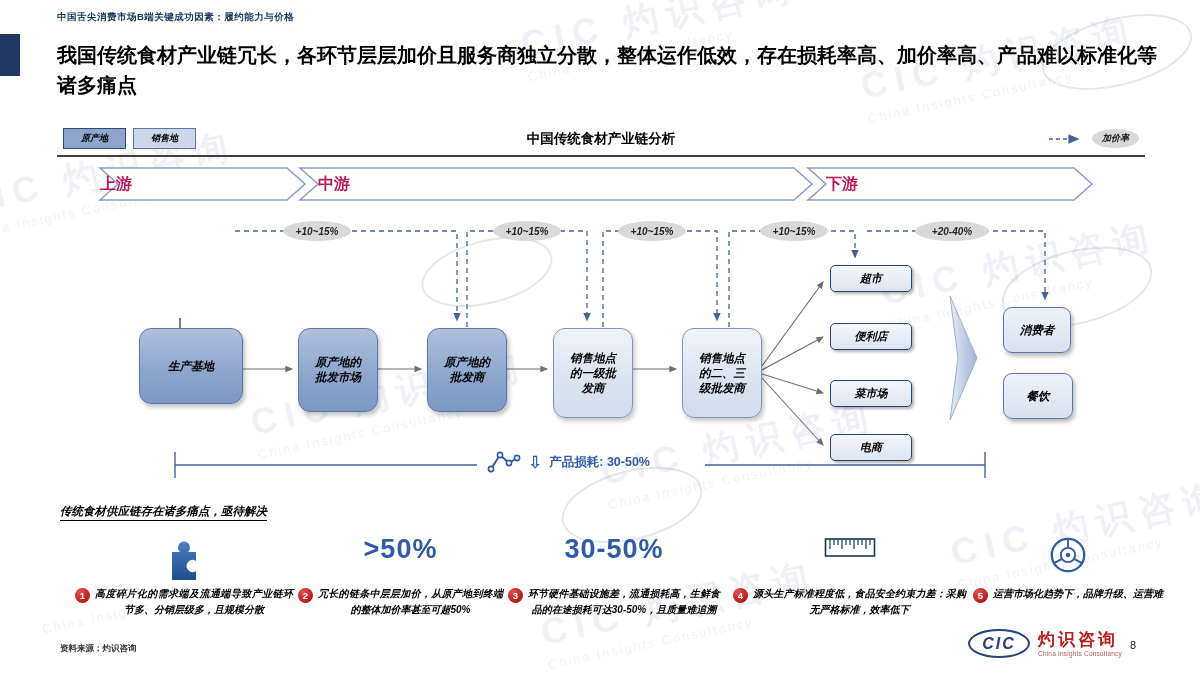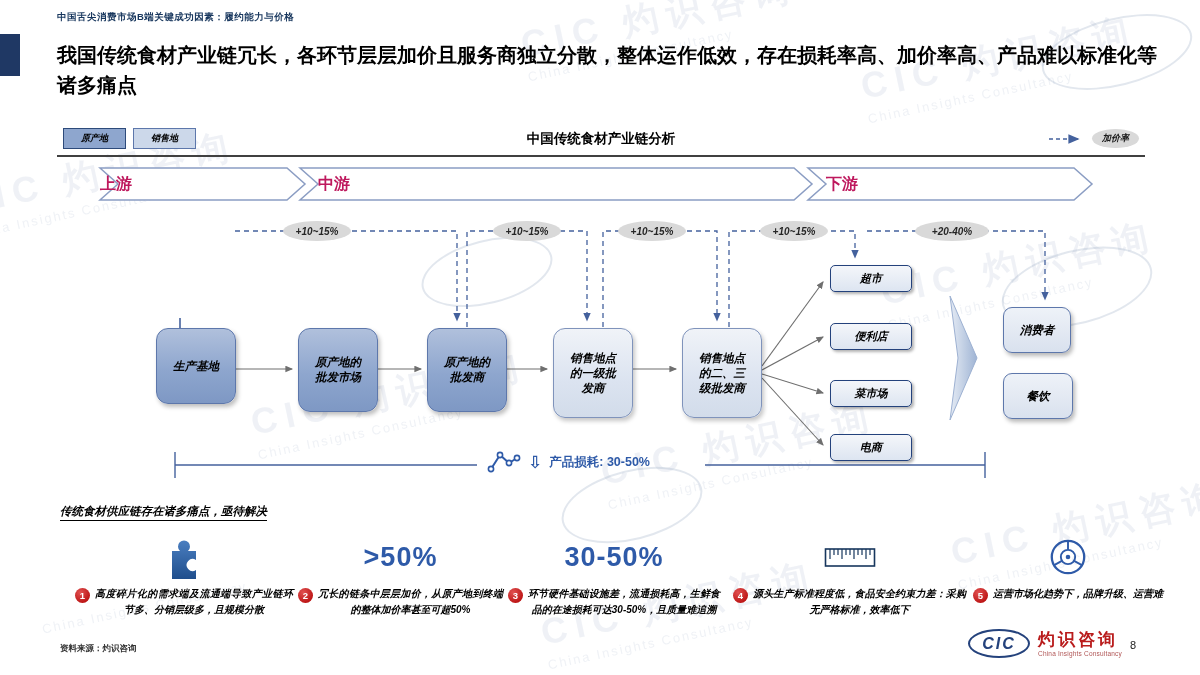--- a/index.html
+++ b/index.html
@@ -41,39 +41,39 @@
   .dark{background:linear-gradient(180deg,#b0c0dc,#8ea6ce 55%,#7e98c4);
         border:1.5px solid #5d77ab;border-radius:12px;font-size:11.5px;
         box-shadow:2px 3px 4px rgba(0,0,0,.25);}
   .light{background:linear-gradient(180deg,#f0f3f8,#dbe3f0 60%,#d2dcea);
          border:1.5px solid #7f93bb;border-radius:12px;font-size:11.5px;
          box-shadow:2px 3px 4px rgba(0,0,0,.22);}
   .retail{background:linear-gradient(180deg,#f4f6fa,#dde5f1);border:1.2px solid #24427c;
           border-radius:5px;font-size:11px;box-shadow:2px 2px 3px rgba(0,0,0,.3);}
   .endbox{background:linear-gradient(180deg,#eef2f8,#d9e1ee);border:1.5px solid #5d77ab;
           border-radius:9px;font-size:11.5px;box-shadow:2px 3px 4px rgba(0,0,0,.28);}
-  .b1{left:99px;top:206px;width:80px;height:76px;}
+  .b1{left:82px;top:206px;width:104px;height:76px;}
   .b2{left:241px;top:206px;width:80px;height:84px;}
   .b3{left:370px;top:206px;width:80px;height:84px;}
   .b4{left:496px;top:206px;width:80px;height:90px;}
   .b5{left:625px;top:206px;width:80px;height:90px;}
   .r1{left:773px;top:143px;width:82px;height:27px;}
   .r2{left:773px;top:201px;width:82px;height:27px;}
   .r3{left:773px;top:258px;width:82px;height:27px;}
   .r4{left:773px;top:312px;width:82px;height:27px;}
   .n1{left:946px;top:185px;width:68px;height:46px;}
   .n2{left:946px;top:251px;width:70px;height:46px;}
   .loss{position:absolute;left:430px;top:328px;display:flex;align-items:center;gap:7px;color:#2e5aa8;}
   .loss .dn{font-size:17px;font-weight:bold;line-height:1;}
   .loss .txt{font-size:12.5px;font-weight:bold;}
   
   .pp-head{position:absolute;left:60px;top:504px;font-size:11.5px;font-weight:bold;font-style:italic;
            color:#000;border-bottom:1.5px solid #000;padding-bottom:1px;z-index:2;}
   .pp{position:absolute;top:534px;z-index:2;}
-  .pp .vis{height:46px;display:flex;align-items:center;justify-content:center;margin-bottom:6px;}
+  .pp .vis{height:46px;display:flex;align-items:flex-start;justify-content:center;margin-bottom:6px;}
   .stat{font-size:27px;font-weight:bold;color:#2e5aa8;letter-spacing:1px;}
   .pp .row{display:flex;gap:5px;align-items:flex-start;}
   .badge{flex:0 0 auto;width:15px;height:15px;border-radius:50%;
          background:radial-gradient(circle at 35% 30%,#e05050,#b00000);
          color:#fff;font-size:9.5px;font-weight:bold;display:flex;align-items:center;
          justify-content:center;margin-top:2px;}
   .ptext{font-size:10px;line-height:1.55;color:#000;text-align:justify;text-align-last:center;font-weight:600;font-style:italic;}
   .pp1{left:75px;width:218px;} .pp2{left:298px;width:205px;} .pp3{left:508px;width:212px;}
   .pp4{left:733px;width:233px;} .pp5{left:973px;width:190px;}
   

